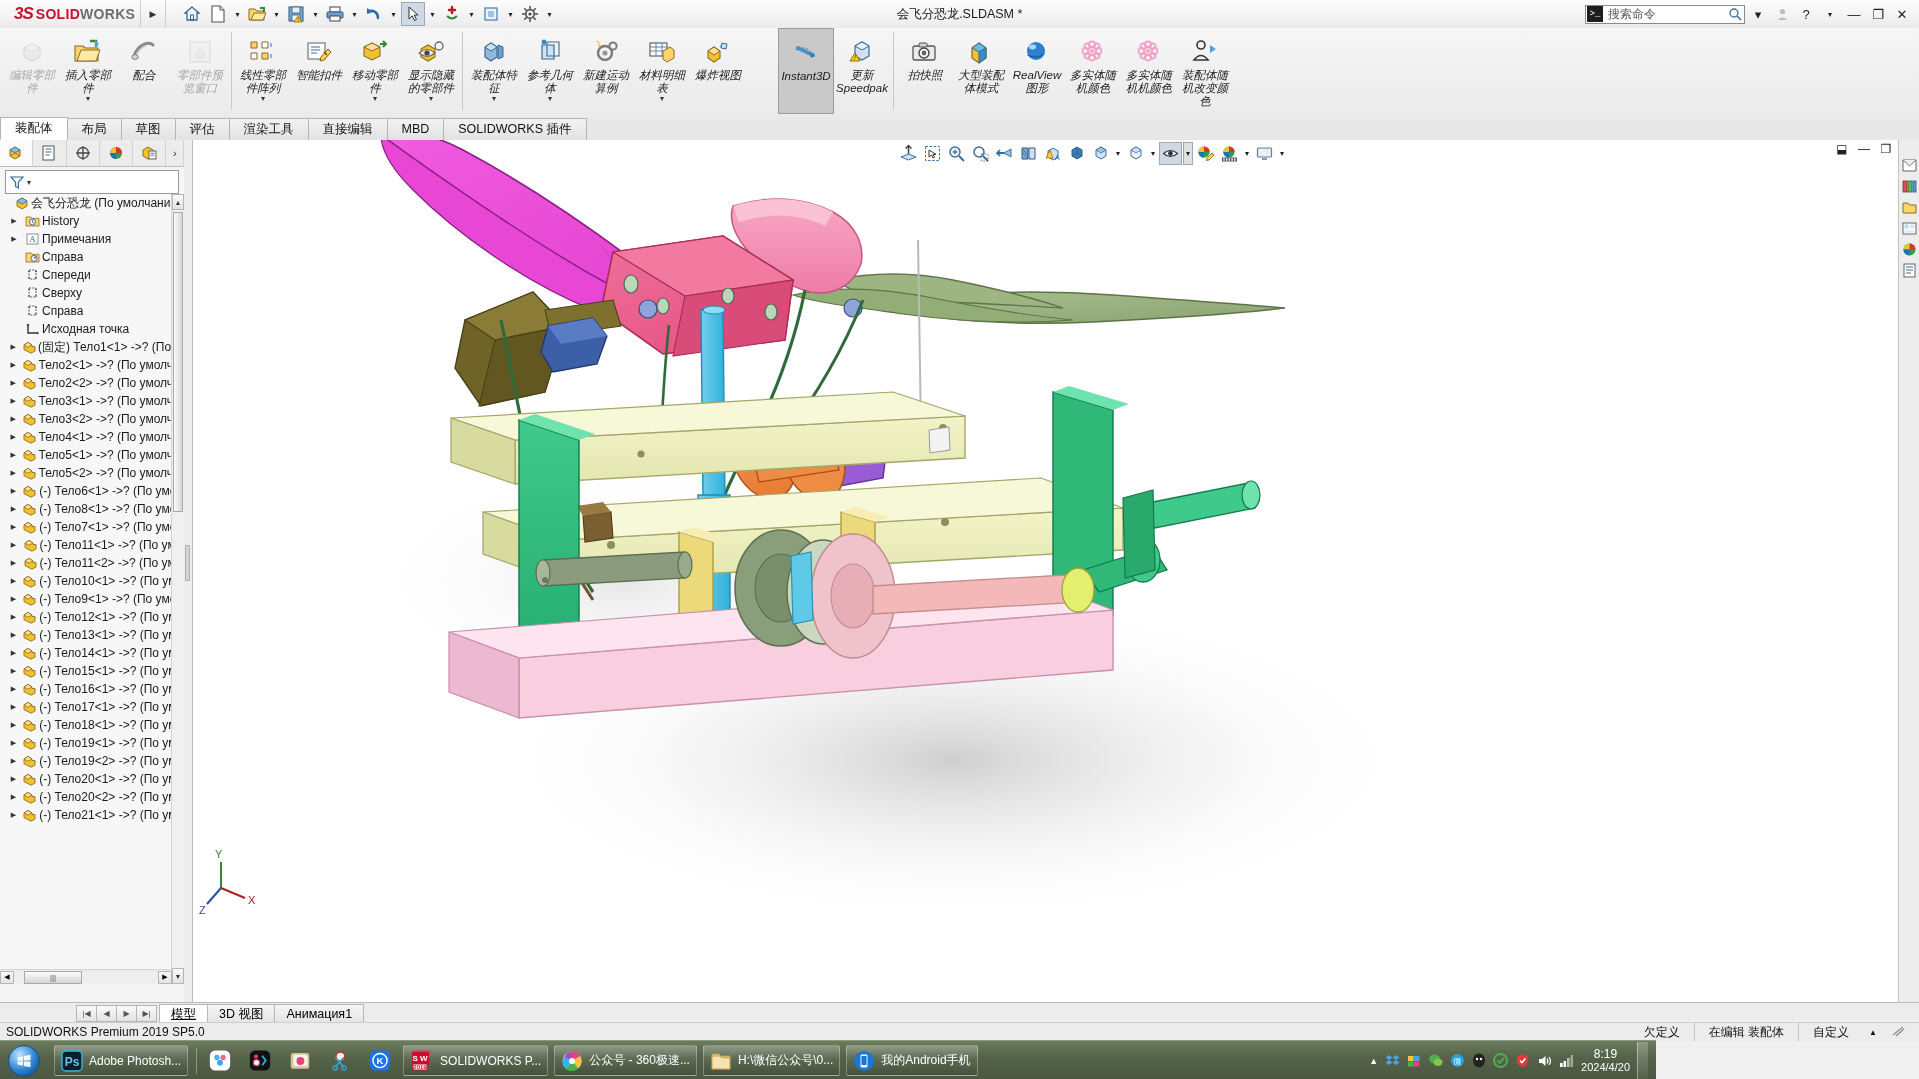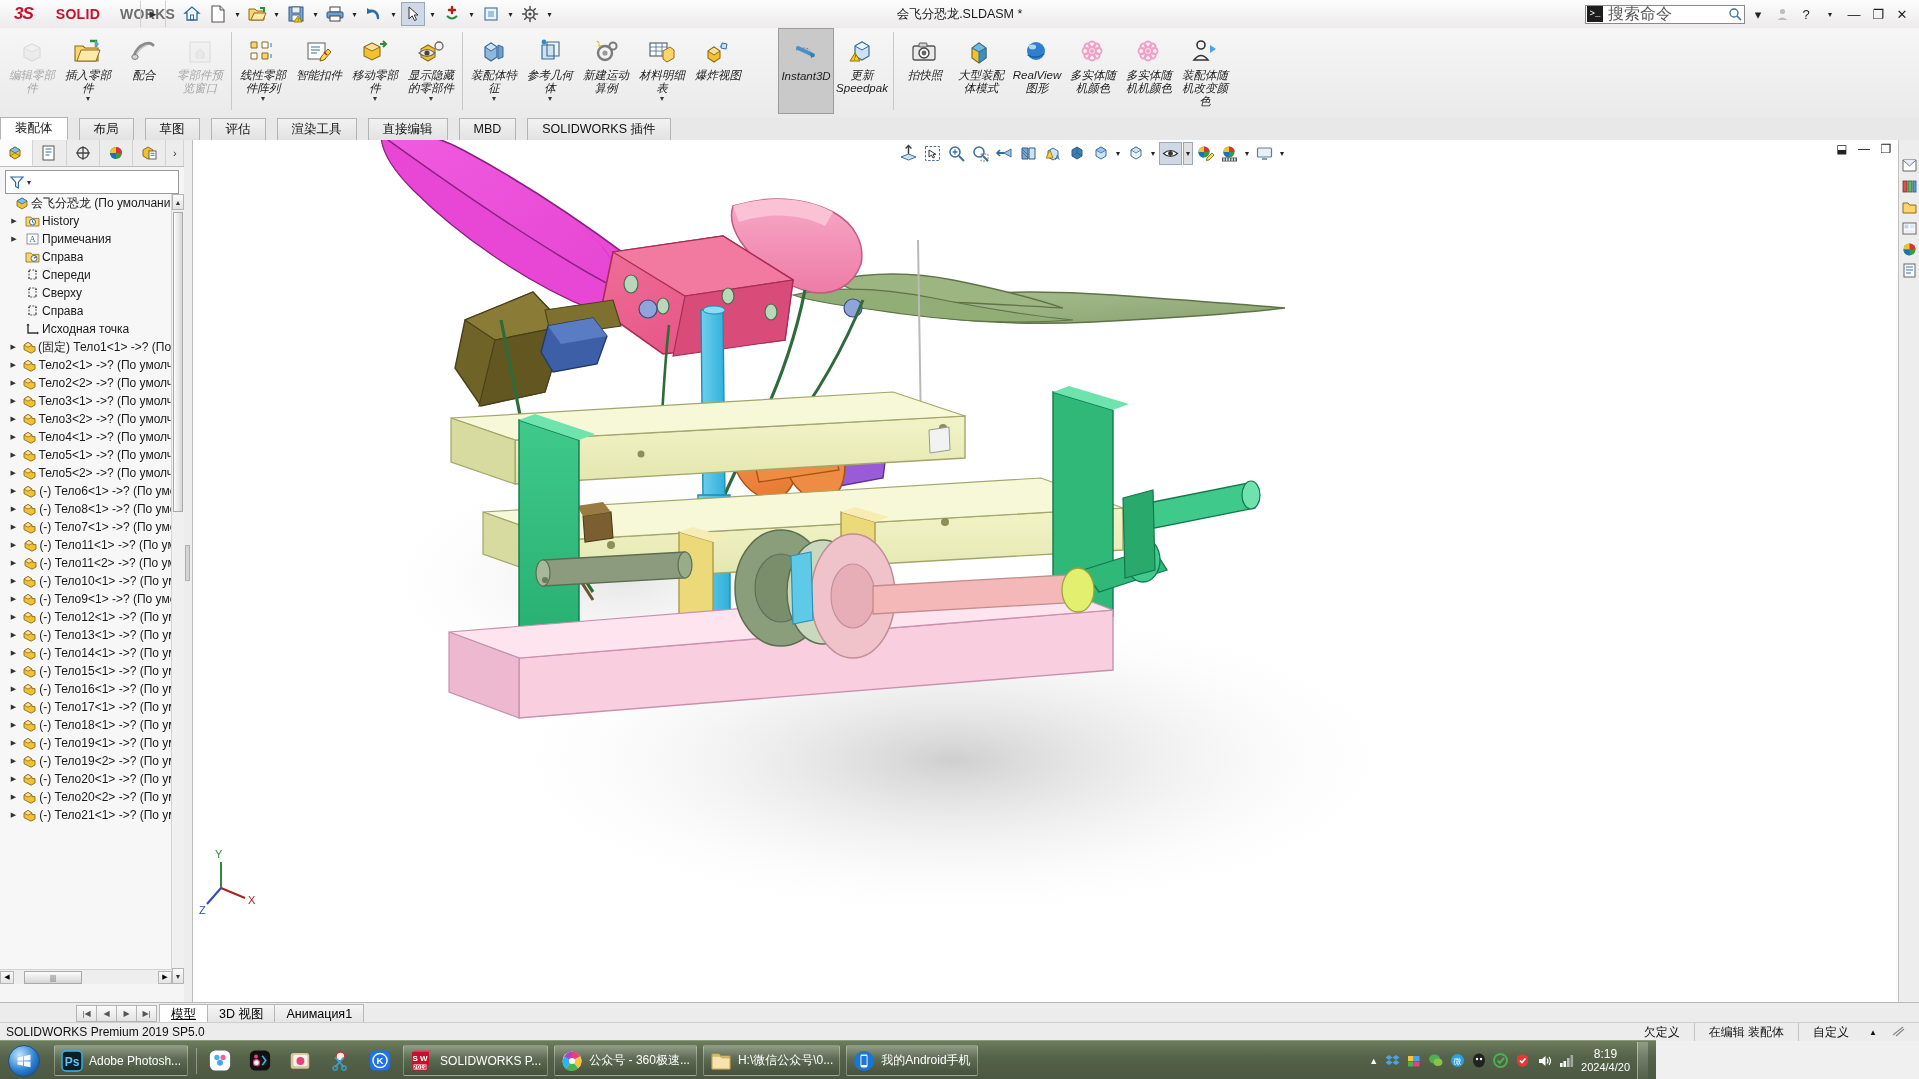--- a/index.html
+++ b/index.html
@@ -11,36 +11,36 @@
   }
   #app{position:relative;width:1919px;height:1079px;}
 
   
   .titlebar{
     position:absolute;left:0;top:0;width:1919px;height:28px;
     background:linear-gradient(#fdfdfd,#eceaea);
     border-bottom:1px solid #c8c8c8;
     display:flex;align-items:center;
   }
-  .sw-logo{width:140px;height:28px;display:flex;align-items:center;padding-left:14px;box-sizing:border-box;gap:20px;}
+  .sw-logo{width:140px;height:28px;display:flex;align-items:center;padding-left:14px;box-sizing:border-box;}
   .sw-logo .ds{color:#c8102e;font-weight:bold;font-size:17px;font-style:italic;letter-spacing:-1px;}
   .sw-logo .solid{color:#c8102e;font-weight:bold;font-size:14px;letter-spacing:0.3px;margin-left:3px;}
   .sw-logo .works{color:#6e6e6e;font-weight:bold;font-size:14px;letter-spacing:0.3px;}
   .tb-sep{width:1px;height:26px;background:#cfcfcf;}
   .tb-arrow{width:24px;height:28px;display:flex;align-items:center;justify-content:center;font-size:9px;color:#333;}
   .tb-icons{display:flex;align-items:center;height:28px;padding-left:14px;gap:2px;}
   .tbi{width:24px;height:24px;display:flex;align-items:center;justify-content:center;position:relative;}
   .tbi svg{display:block;}
   .tbcar{width:11px;height:24px;display:flex;align-items:center;justify-content:center;font-size:8px;color:#222;}
   .tbi.sel{background:#cfd8e4;border:1px solid #9aa8bb;box-sizing:border-box;}
   .doctitle{position:absolute;left:0;right:0;top:0;height:28px;line-height:28px;text-align:center;font-size:12.5px;color:#1a1a1a;pointer-events:none;}
   .tb-right{position:absolute;right:6px;top:0;height:28px;display:flex;align-items:center;gap:2px;}
   .searchbox{width:160px;height:19px;border:1px solid #8a8a8a;background:#fff;display:flex;align-items:center;box-sizing:border-box;}
   .searchbox .sicon{width:16px;height:16px;margin-left:1px;background:#1d1d1d;color:#fff;font-size:9px;display:flex;align-items:center;justify-content:center;font-family:"Liberation Mono",monospace;}
-  .searchbox .sph{flex:1;font-size:16px;color:#5a5a5a;padding-left:5px;}
+  .searchbox .sph{flex:1;font-size:12px;color:#5a5a5a;padding-left:5px;}
   .searchbox .mag{width:18px;display:flex;align-items:center;justify-content:center;}
   .wbtn{width:22px;height:24px;display:flex;align-items:center;justify-content:center;font-size:13px;color:#222;}
 
   
   .ribbon{
     position:absolute;left:0;top:28px;width:1919px;height:90px;
     background:linear-gradient(#f6f6f6,#eaeaea);
     border-bottom:1px solid #c0c0c0;
     font-style:italic;
   }
@@ -50,21 +50,21 @@
     padding-top:5px;box-sizing:border-box;text-align:center;
   }
   .rb .ic{height:34px;display:flex;align-items:flex-end;justify-content:center;}
   .rb .lbl{font-size:11.5px;line-height:13px;color:#1c1c1c;margin-top:2px;width:54px;overflow:hidden;}
   .rb.dis .lbl{color:#a6a6a6;}
   .rb.sel{background:#c9c9c9;border:1px solid #9c9c9c;box-sizing:border-box;margin-left:32px;}
   .rsep{width:1px;height:78px;background:#c9c9c9;margin:4px 3px 0 3px;}
   .rb-car{font-size:8px;color:#333;height:10px;line-height:8px;}
 
   
-  .tabstrip{position:absolute;left:0;top:118px;width:1919px;height:22px;background:#e8e8e8;border-bottom:1px solid #a8a8a8;display:flex;align-items:flex-end;gap:12px;}
+  .tabstrip{position:absolute;left:0;top:118px;width:1919px;height:22px;background:#e8e8e8;border-bottom:1px solid #a8a8a8;display:flex;align-items:flex-end;}
   .ttab{height:21px;line-height:21px;padding:0 14px;font-size:12.5px;border:1px solid #b4b4b4;border-bottom:none;background:linear-gradient(#f2f2f2,#e2e2e2);margin-right:-1px;color:#111;}
   .ttab.active{background:#fff;border-bottom:1px solid #fff;position:relative;z-index:2;}
 
   
   .leftpanel{position:absolute;left:0;top:140px;width:184px;height:862px;background:#f5f5f5;border-right:1px solid #b9b9b9;}
   .fmtabs{display:flex;height:26px;align-items:stretch;background:#ececec;border-bottom:1px solid #bdbdbd;}
   .fmtab{width:33px;display:flex;align-items:center;justify-content:center;border-right:1px solid #d2d2d2;}
   .fmtab.active{background:#fbfbfb;border-bottom:1px solid #fbfbfb;}
   .fmtab.more{width:17px;font-size:11px;color:#333;}
   .filterbar{height:22px;margin:3px 5px 0 5px;border:1px solid #9a9a9a;background:#fff;display:flex;align-items:center;padding-left:3px;}

